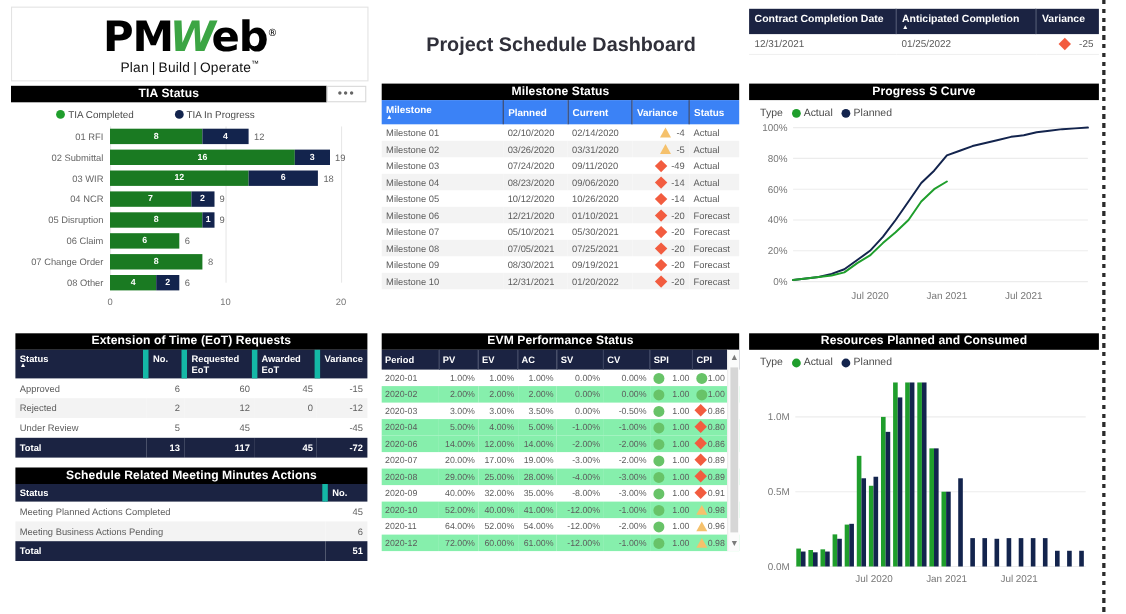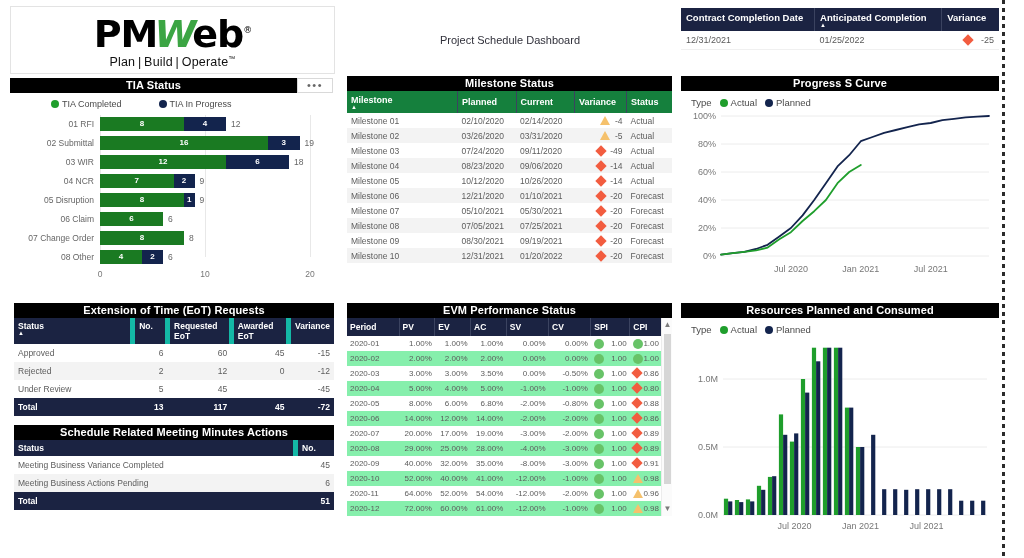--- a/index.html
+++ b/index.html
@@ -31,22 +31,22 @@
   .logo-main .swoosh {
     color: #3ca544; font-style: italic; font-weight: 800; margin: 0 -3px;
   }
   .logo-reg { font-size: 9px; vertical-align: super; font-weight: 400; }
   .logo-sub { font-size: 12.5px; color: #111; letter-spacing: .2px; margin-top: 2px; }
   .logo-tm { font-size: 7px; vertical-align: super; }
 
   
   #dash-title {
     left: 350px; top: 25px; width: 320px; height: 30px;
-    text-align: center; font-size: 11px; color: #30303a;
-    font-weight: 400; line-height: 30px;
+    text-align: center; font-size: 18px; color: #30303a;
+    font-weight: 700; line-height: 30px;
   }
 
   
   #contract-panel { left: 681px; top: 8px; width: 318px; height: 62px; }
   table.grid { width: 100%; border-collapse: collapse; }
   table.grid th {
     background: #1b2342; color: #fff; font-size: 9.5px; font-weight: 700;
     text-align: left; padding: 4px 5px; vertical-align: top;
     border-left: 1px solid #3b4360;
   }
@@ -87,21 +87,21 @@
   .bar-total { position: absolute; top: 0; height: 14px; line-height: 14px;
     font-size: 8.5px; color: #666; }
   .tia-axis { position: relative; height: 14px; margin-left: 90px; }
   .tia-axis span { position: absolute; font-size: 8.5px; color: #777;
     transform: translateX(-50%); top: 2px; }
   .tia-gridline { position: absolute; top: 0; width: 1px; background: #e8e8e8; }
 
   
   #milestone-panel { left: 347px; top: 76px; width: 325px; height: 210px; }
   .mtable { width: 100%; border-collapse: collapse; }
-  .mtable th { background: #15803d; color: #fff; font-size: 9px; font-weight: 700;
+  .mtable th { background: #3b82f6; color: #fff; font-size: 9px; font-weight: 700;
     text-align: left; padding: 4px 4px; border-left: 1px solid #3b4360; }
   .mtable th:first-child { border-left: none; }
   .mtable td { font-size: 8.5px; color: #5c5c5c; padding: 2.5px 4px; }
   .mtable tr.alt td { background: #f3f3f3; }
   .diamond { display: inline-block; width: 8px; height: 8px;
     background: #f25c3f; transform: rotate(45deg); vertical-align: -1px; }
   .triangle { display: inline-block; width: 0; height: 0;
     border-left: 5px solid transparent; border-right: 5px solid transparent;
     border-bottom: 9px solid #f5c16c; vertical-align: -1px; }
   .circle-g { display: inline-block; width: 10px; height: 10px;
@@ -453,21 +453,21 @@
     <div class="panel-title">Schedule Related Meeting Minutes Actions</div>
     <table class="ttable">
       <thead>
         <tr>
           <th style="width:88%"><span>Status</span></th>
           <th style="width:12%"><span>No.</span></th>
         </tr>
       </thead>
       <tbody id="minutes-body">
           <tr>
-            <td>Meeting Business Variance Completed</td>
+            <td>Meeting Planned Actions Completed</td>
             <td class="num">45</td>
           </tr>
           <tr class="alt">
             <td>Meeting Business Actions Pending</td>
             <td class="num">6</td>
           </tr>
           <tr class="total">
             <td>Total</td>
             <td class="num">51</td>
           </tr>
@@ -524,30 +524,20 @@
             </tr>
             <tr class="alt">
               <td>2020-04</td>
               <td class="num">5.00%</td>
               <td class="num">4.00%</td>
               <td class="num">5.00%</td>
               <td class="num">-1.00%</td>
               <td class="num">-1.00%</td>
               <td><span class="circle-g"></span><span style="float:right">1.00</span></td>
               <td><span class="diamond"></span><span style="float:right;padding-right:10px">0.80</span></td>
-            </tr>
-            <tr>
-              <td>2020-05</td>
-              <td class="num">8.00%</td>
-              <td class="num">6.00%</td>
-              <td class="num">6.80%</td>
-              <td class="num">-2.00%</td>
-              <td class="num">-0.80%</td>
-              <td><span class="circle-g"></span><span style="float:right">1.00</span></td>
-              <td><span class="diamond"></span><span style="float:right;padding-right:10px">0.88</span></td>
             </tr>
             <tr class="alt">
               <td>2020-06</td>
               <td class="num">14.00%</td>
               <td class="num">12.00%</td>
               <td class="num">14.00%</td>
               <td class="num">-2.00%</td>
               <td class="num">-2.00%</td>
               <td><span class="circle-g"></span><span style="float:right">1.00</span></td>
               <td><span class="diamond"></span><span style="float:right;padding-right:10px">0.86</span></td>

